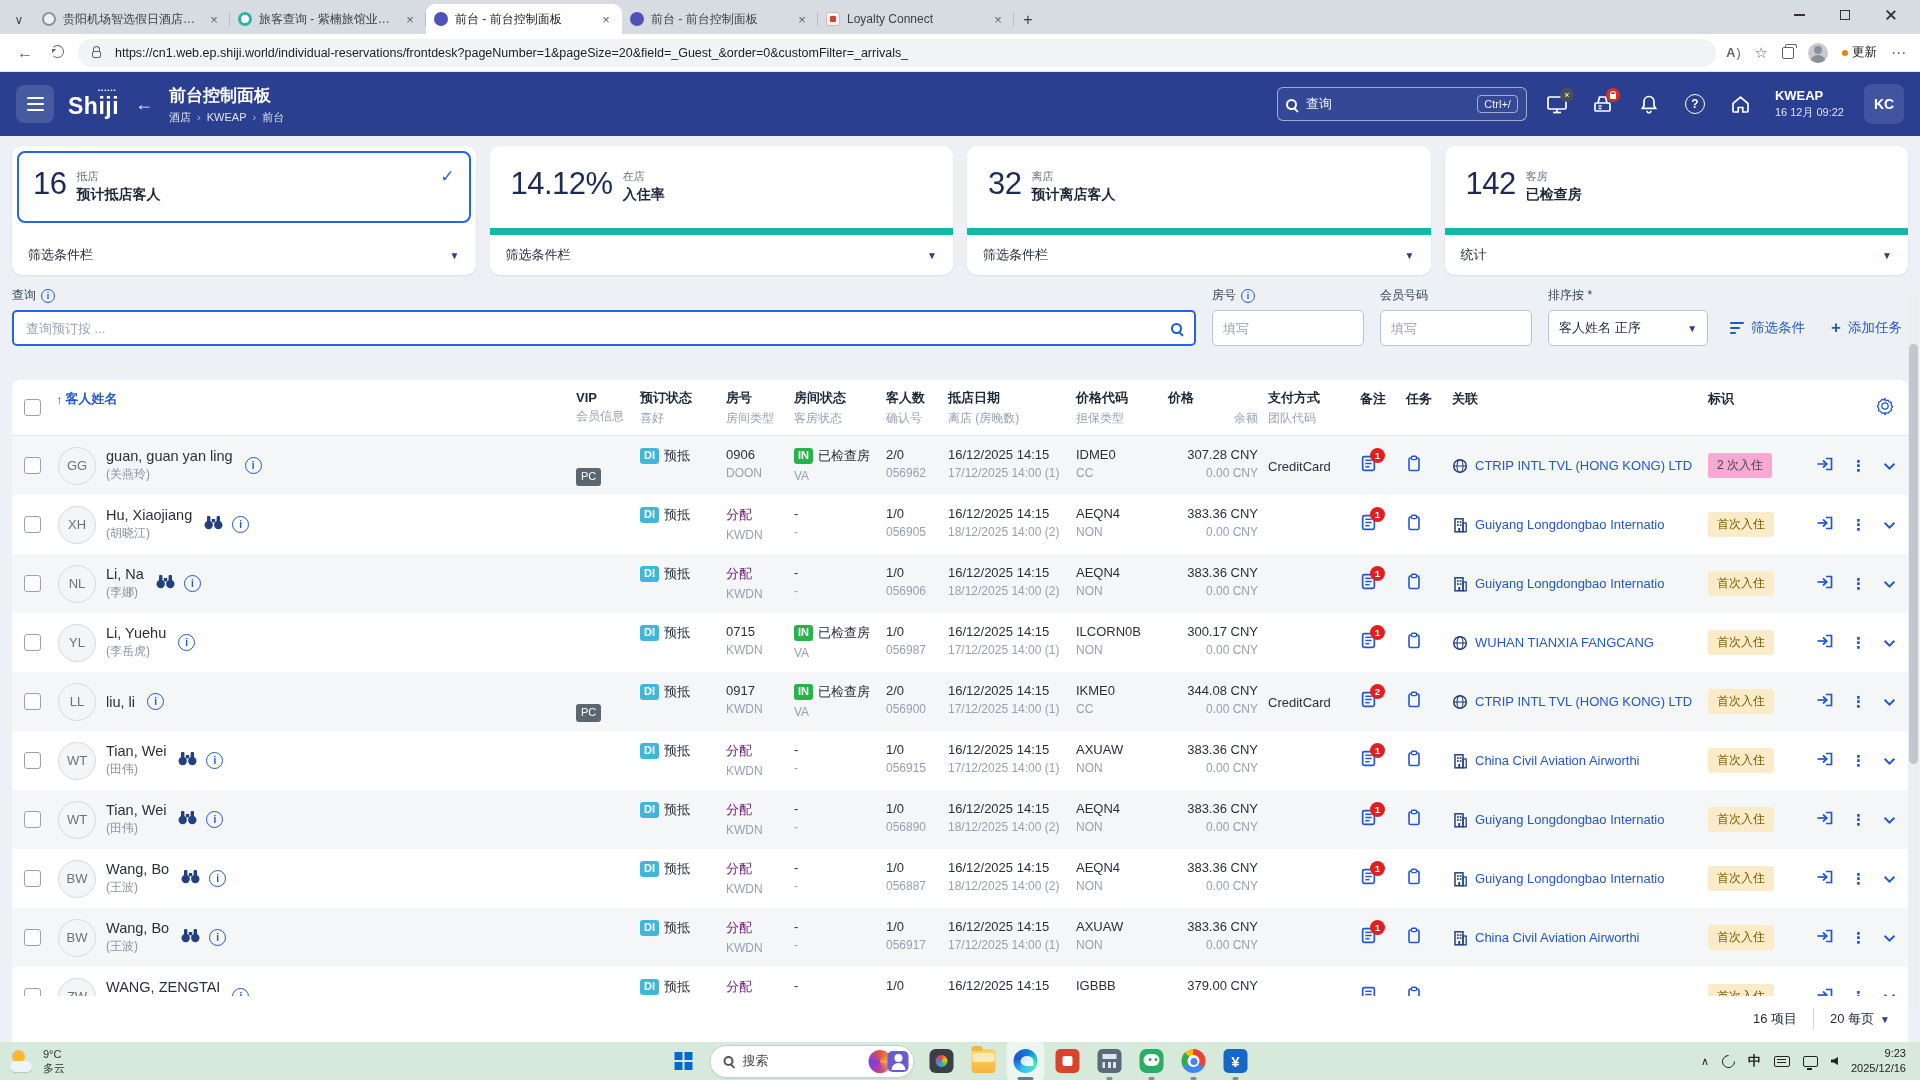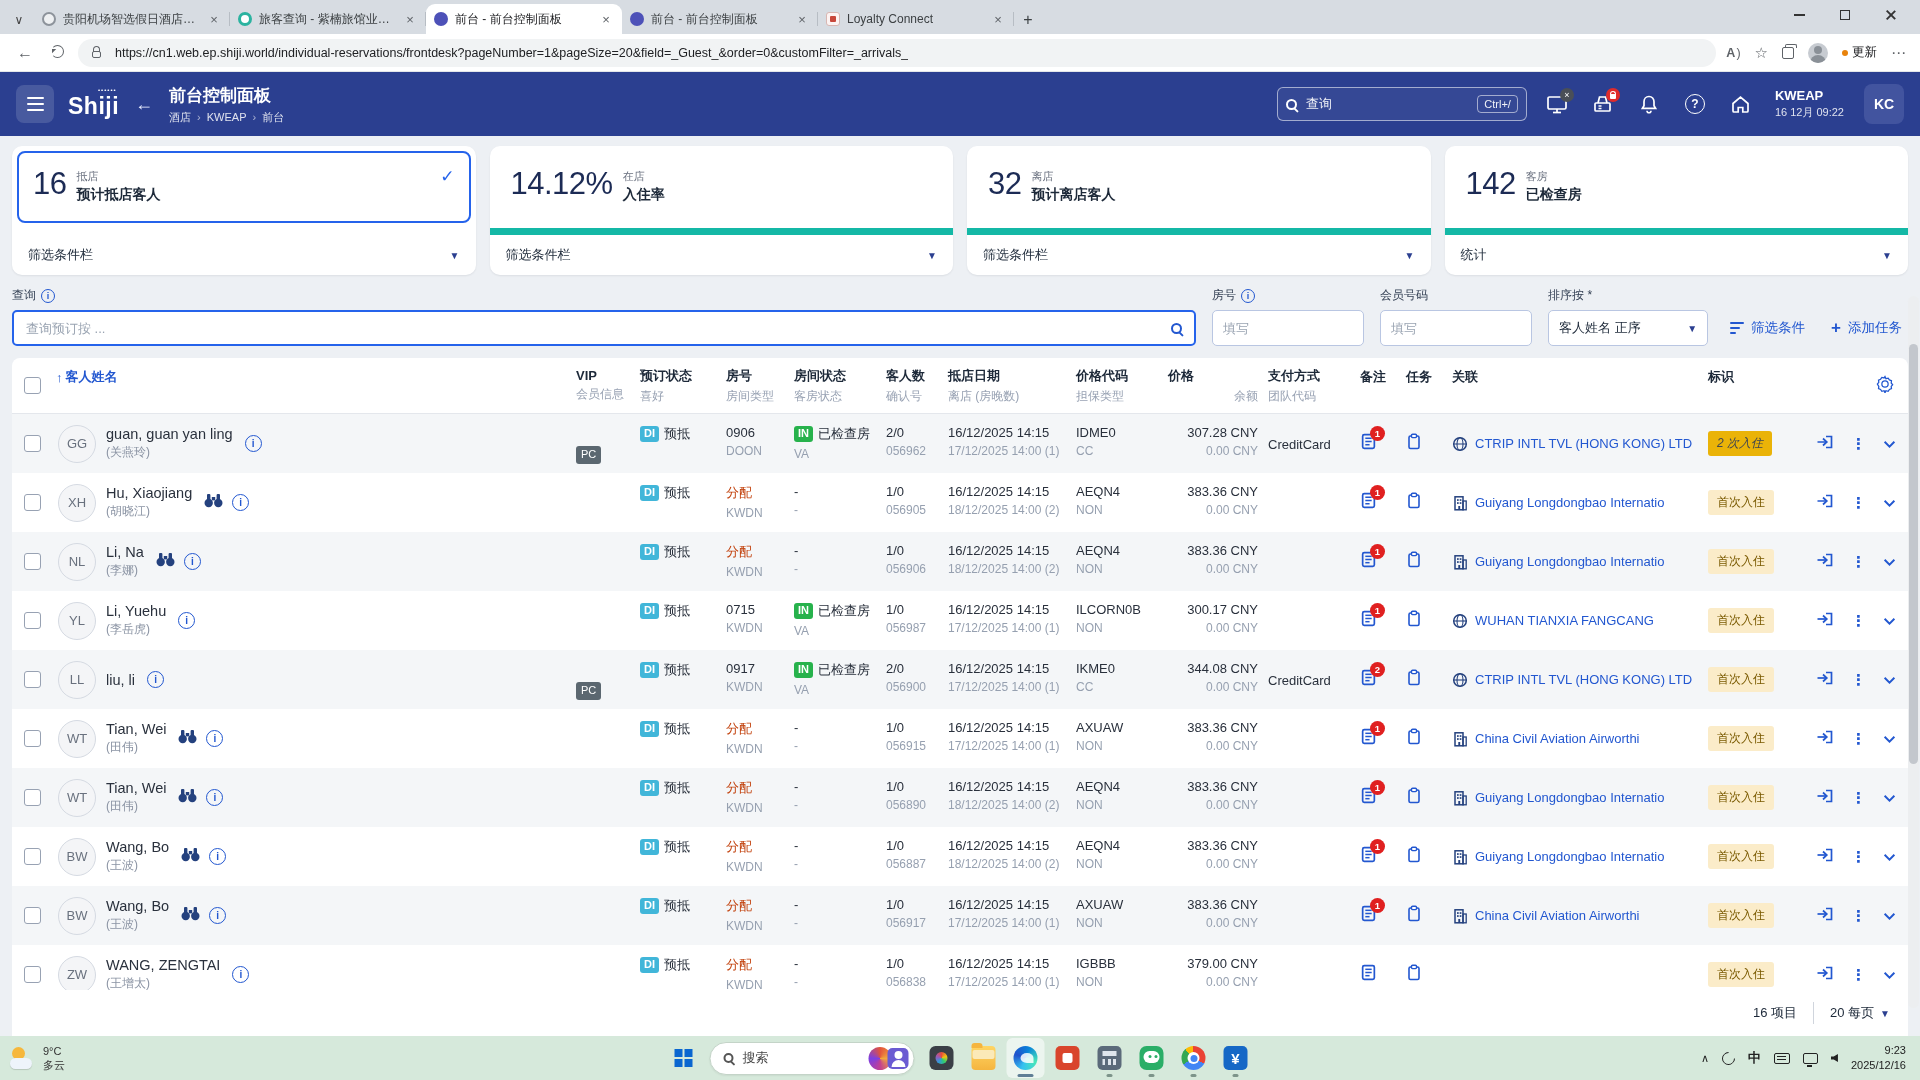--- a/index.html
+++ b/index.html
@@ -157,21 +157,21 @@
   .factions { display:flex; align-items:center; gap:26px; height:36px; padding:0 6px;}
   .flink { display:flex; align-items:center; gap:7px; color:#2257d0; font-size:13.5px; font-weight:normal;}
   .ico-filter { display:inline-flex; flex-direction:column; gap:3px; }
   .ico-filter i{ height:2px; background:#2257d0; border-radius:1px; display:block;}
   .ico-filter i:nth-child(1){width:14px;} .ico-filter i:nth-child(2){width:10px;} .ico-filter i:nth-child(3){width:6px;}
   .plusglyph{ font-size:17px; font-weight:bold;}
   .plusglyph::before{content:"+";}
 
   
   .tablewrap { background:#fff; border-radius:8px 8px 0 0; flex:1; display:flex; flex-direction:column;
-    min-height:0; overflow:hidden;}
+    min-height:0; overflow:hidden;margin-top:22px;}
   .tgrid { display:grid;
     grid-template-columns:44px 520px 64px 86px 68px 92px 62px 128px 92px 100px 92px 46px 46px minmax(0,1fr) 96px 104px;
     align-items:center;}
   .thead { min-height:56px; border-bottom:1px solid #e4e7ec; flex-shrink:0;}
   .hc { padding-right:6px;}
   .hc .t1{ font-size:13px; font-weight:bold; color:#1d2939; display:flex; align-items:center; gap:3px;}
   .hc .t2{ font-size:12px; color:#98a2b3; margin-top:3px; min-height:14px;}
   .hc.mod-asc .t1{ color:#2257d0;}
   .ico-up{ color:#2257d0; font-weight:bold;} .ico-up::before{content:"↑";}
   .thead > .tcell-check, .trow > .tcell-check { padding-left:12px;}
@@ -192,52 +192,52 @@
   .n1 { font-size:14.5px; color:#2a313d;}
   .n2 { font-size:12px; color:#8a93a3; margin-top:2px;}
   .gicons { display:flex; align-items:center; gap:9px; margin-left:2px;}
   .tagchip { display:inline-block; color:#fff; font-size:11px; font-weight:bold; padding:1.5px 4px;
     border-radius:3px; line-height:1.2;}
   .tag-di { background:#41b6d9;}
   .tag-in { background:#27b24c;}
   .tag-pc { background:#5b6770; font-weight:normal; padding:2.5px 5px;}
   .statline { display:flex; align-items:center; gap:5px;}
   .statline .st { font-size:13px; color:#29303c;}
-  .mod-link { color:#c2410c;}
+  .mod-link { color:#701a75;}
   .c-notes, .c-tasks { position:relative;}
   .noteswrap { position:relative; display:inline-block;}
   .nbadge { position:absolute; top:-7px; right:-8px; min-width:15px; height:15px; border-radius:8px;
     background:#e02020; color:#fff; font-size:9.5px; display:flex; align-items:center; justify-content:center;
     padding:0 3px; font-weight:bold;}
   .colink { display:flex; align-items:center; gap:7px; color:#2257d0; font-size:13px; min-width:0;
     padding-right:10px; text-decoration:none; cursor:pointer;}
   .colink .cotext { white-space:nowrap; overflow:hidden; text-overflow:ellipsis;}
   .colink .ic-globe, .colink .ic-building { display:none; flex-shrink:0;}
   .colink.mod-globe .ic-globe { display:block;}
   .colink.mod-building .ic-building { display:block;}
   .tagpill { display:inline-block; padding:4px 9px; border-radius:3px; font-size:12px; white-space:nowrap;}
-  .tagpill.mod-gray { background:#eab308; color:#3f4650;font-style:italic;}
+  .tagpill.mod-gray { background:#f9a8d4; color:#3f4650;}
   .tagpill.mod-yellow { background:#fbecc9; color:#7a5a00;}
   .c-actions { display:flex; align-items:center; gap:17px; justify-content:flex-end; padding-right:12px;}
   .ico-kebab { color:#2257d0; font-size:15px; font-weight:bold;}
   .ico-kebab::before{content:"⋮";}
 
   .tfoot { height:46px; display:flex; align-items:center; justify-content:flex-end; gap:16px;
     padding:0 18px; font-size:13px; color:#1d2939; flex-shrink:0;}
   .vdiv { width:1px; height:22px; background:#d0d5dd;}
   .pagesize { display:flex; align-items:center; gap:6px;}
 
   
   .pscroll { position:absolute; right:1px; top:296px; width:11px; height:712px; background:#eceef0;
     border-radius:6px;}
   .pscroll .thumb { position:absolute; top:48px; width:9px; left:1px; height:420px; background:#c3c7cd;
     border-radius:5px;}
 
   
-  .taskbar { height:44px; background:#d6e9db; display:flex; align-items:center; padding:0 10px;
+  .taskbar { height:38px; background:#d6e9db; display:flex; align-items:center; padding:0 10px;
     position:relative; flex-shrink:0;}
   .weather { display:flex; align-items:center; gap:7px; font-size:11px; color:#333; line-height:1.3;}
   .wicon { width:26px; height:22px; position:relative;}
   .wicon::before{content:""; position:absolute; left:2px; top:0; width:13px; height:13px; border-radius:50%;
     background:#f6b73c;}
   .wicon::after{content:""; position:absolute; left:0; bottom:0; width:22px; height:11px; border-radius:8px;
     background:#eef4fb; box-shadow:0 1px 1px rgba(0,0,0,.15);}
   .tbcenter { position:absolute; left:50%; transform:translateX(-50%); display:flex; align-items:center; gap:8px;}
   .startbtn { width:36px; height:36px; display:flex; align-items:center; justify-content:center;}
   .winlogo { display:grid; grid-template-columns:8px 8px; grid-template-rows:8px 8px; gap:1.5px;}

